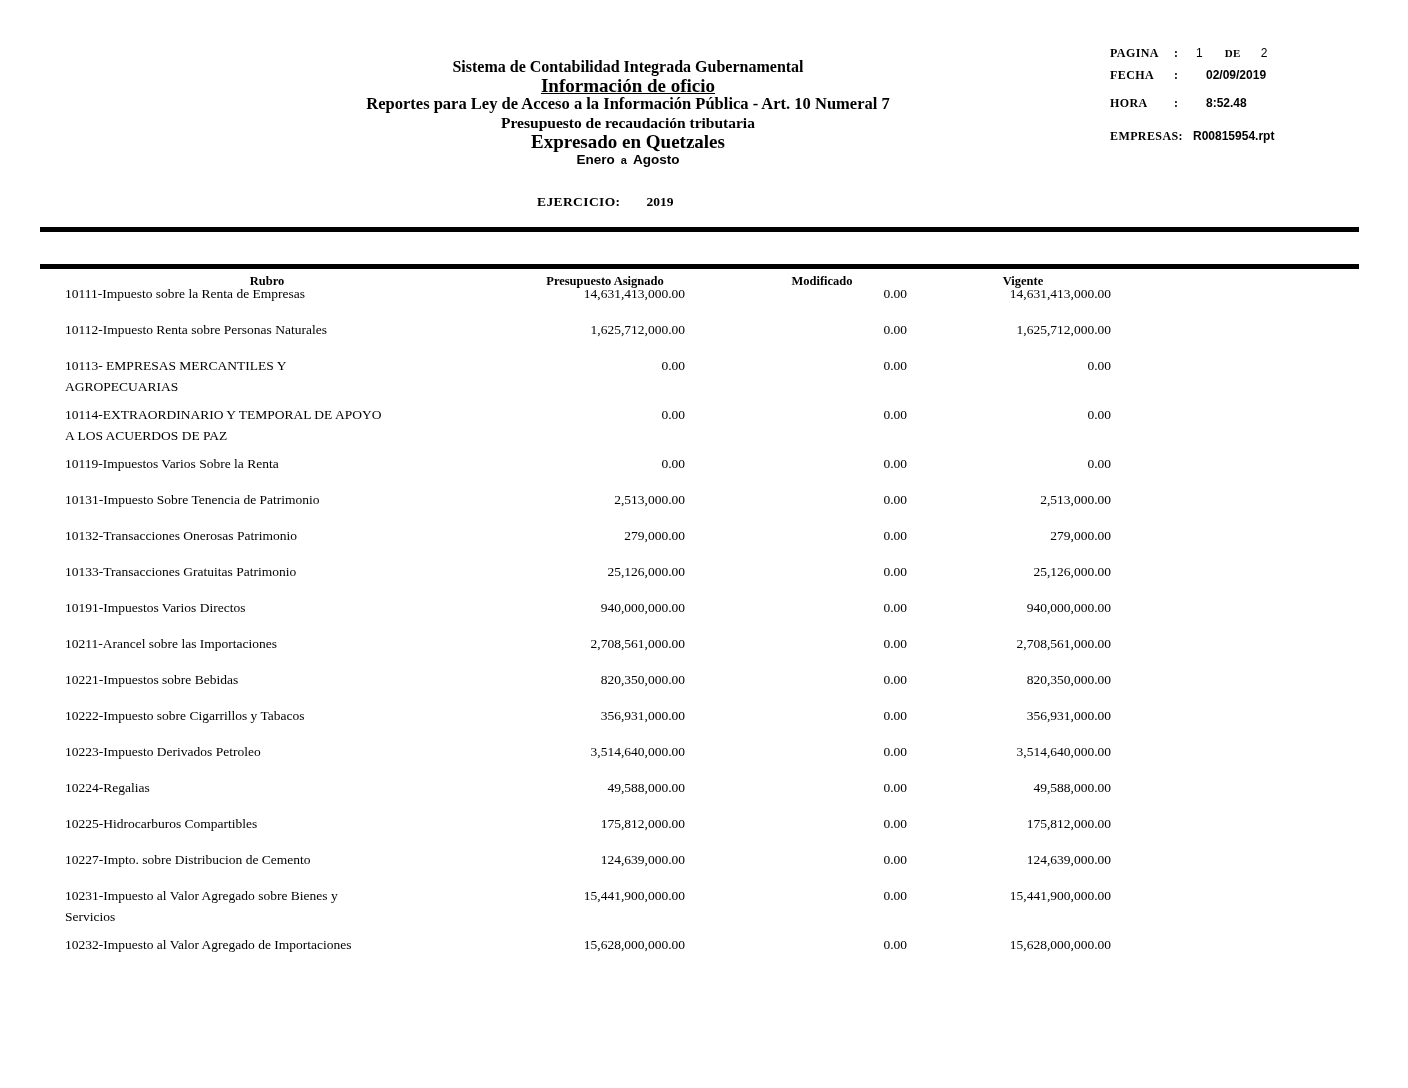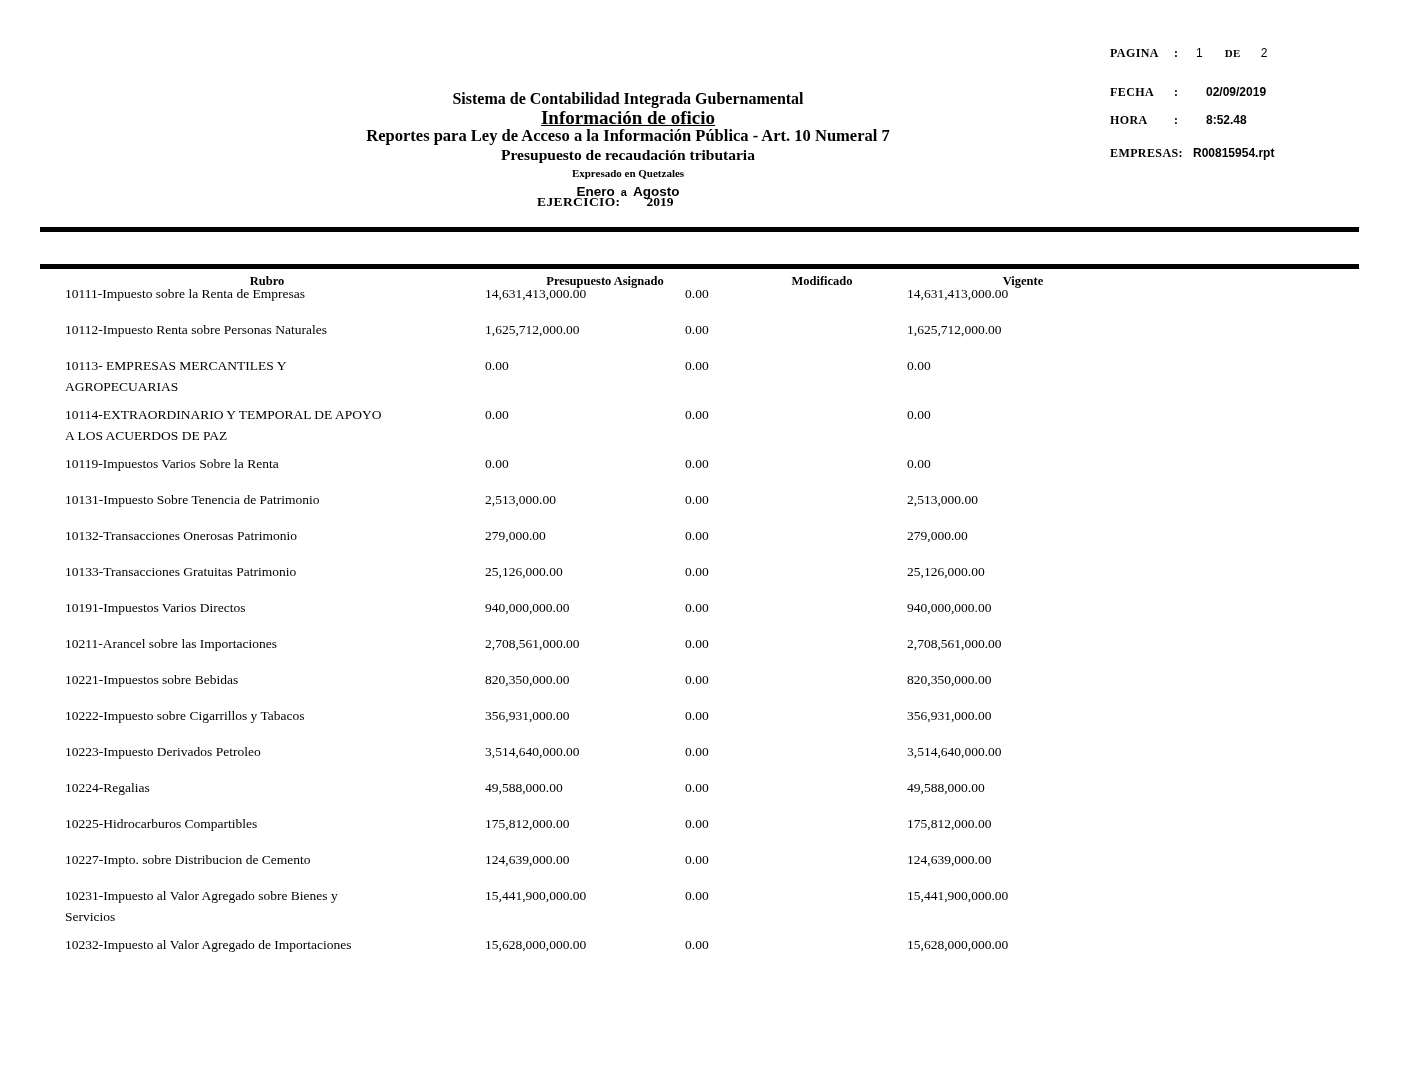--- a/index.html
+++ b/index.html
@@ -7,40 +7,40 @@
     width:1408px;height:1088px;
     background:#ffffff;color:#000;
     font-family:"Liberation Serif", serif;
     position:relative;overflow:hidden;
   }
   .page{position:absolute;inset:0;}
 
   
   .report-header{
     position:absolute;top:57px;left:100px;width:1056px;
-    text-align:center;font-weight:bold;margin-top:32px;
+    text-align:center;font-weight:bold;
   }
   .title-1{font-size:16px;line-height:20px;}
   .title-2{font-size:19px;line-height:17px;text-decoration:underline;}
   .title-3{font-size:16.5px;line-height:19px;}
   .title-4{font-size:15.5px;line-height:19px;}
-  .title-5{font-size:11px;line-height:19px;}
+  .title-5{font-size:19px;line-height:19px;}
   .period{
     font-family:"Liberation Sans", sans-serif;
     font-size:13.5px;font-weight:bold;line-height:18px;
   }
   .period .conj{font-size:11px;padding:0 6px;}
 
   
   .meta{
     position:absolute;top:46px;left:1110px;width:280px;
     font-size:12px;font-weight:bold;letter-spacing:0.4px;
   }
   .meta-row{display:flex;align-items:baseline;line-height:14px;}
-  .meta-row.g1{margin-bottom:25px;}
+  .meta-row.g1{margin-bottom:8px;}
   .meta-row.g2{margin-bottom:14px;align-items:center;}
   .meta-row.g3{margin-bottom:19px;}
   .m-label{width:64px;flex:0 0 64px;}
   .m-label.wide{width:76px;flex:0 0 76px;}
   .m-colon{width:14px;flex:0 0 14px;}
   .m-value{
     font-family:"Liberation Sans", sans-serif;
     letter-spacing:0;margin-left:18px;
   }
   .m-value.tight{margin-left:7px;}
@@ -79,21 +79,21 @@
   .row{
     display:grid;
     grid-template-columns:420px 200px 222px 204px;
     padding-left:65px;
     margin-bottom:15px;
     font-size:13.5px;line-height:21px;
     align-items:start;
   }
   .row.two-line{margin-bottom:7px;}
   .cell-rubro{white-space:pre-line;}
-  .num{text-align:left;white-space:nowrap;}
+  .num{text-align:right;white-space:nowrap;}
 </style>
 </head>
 <body>
 
 <div class="page">
 
   <div class="report-header">
     <div class="title-1">Sistema de Contabilidad Integrada Gubernamental</div>
     <div class="title-2">Información de oficio</div>
     <div class="title-3">Reportes para Ley de Acceso a la Información Pública - Art. 10 Numeral 7</div>

